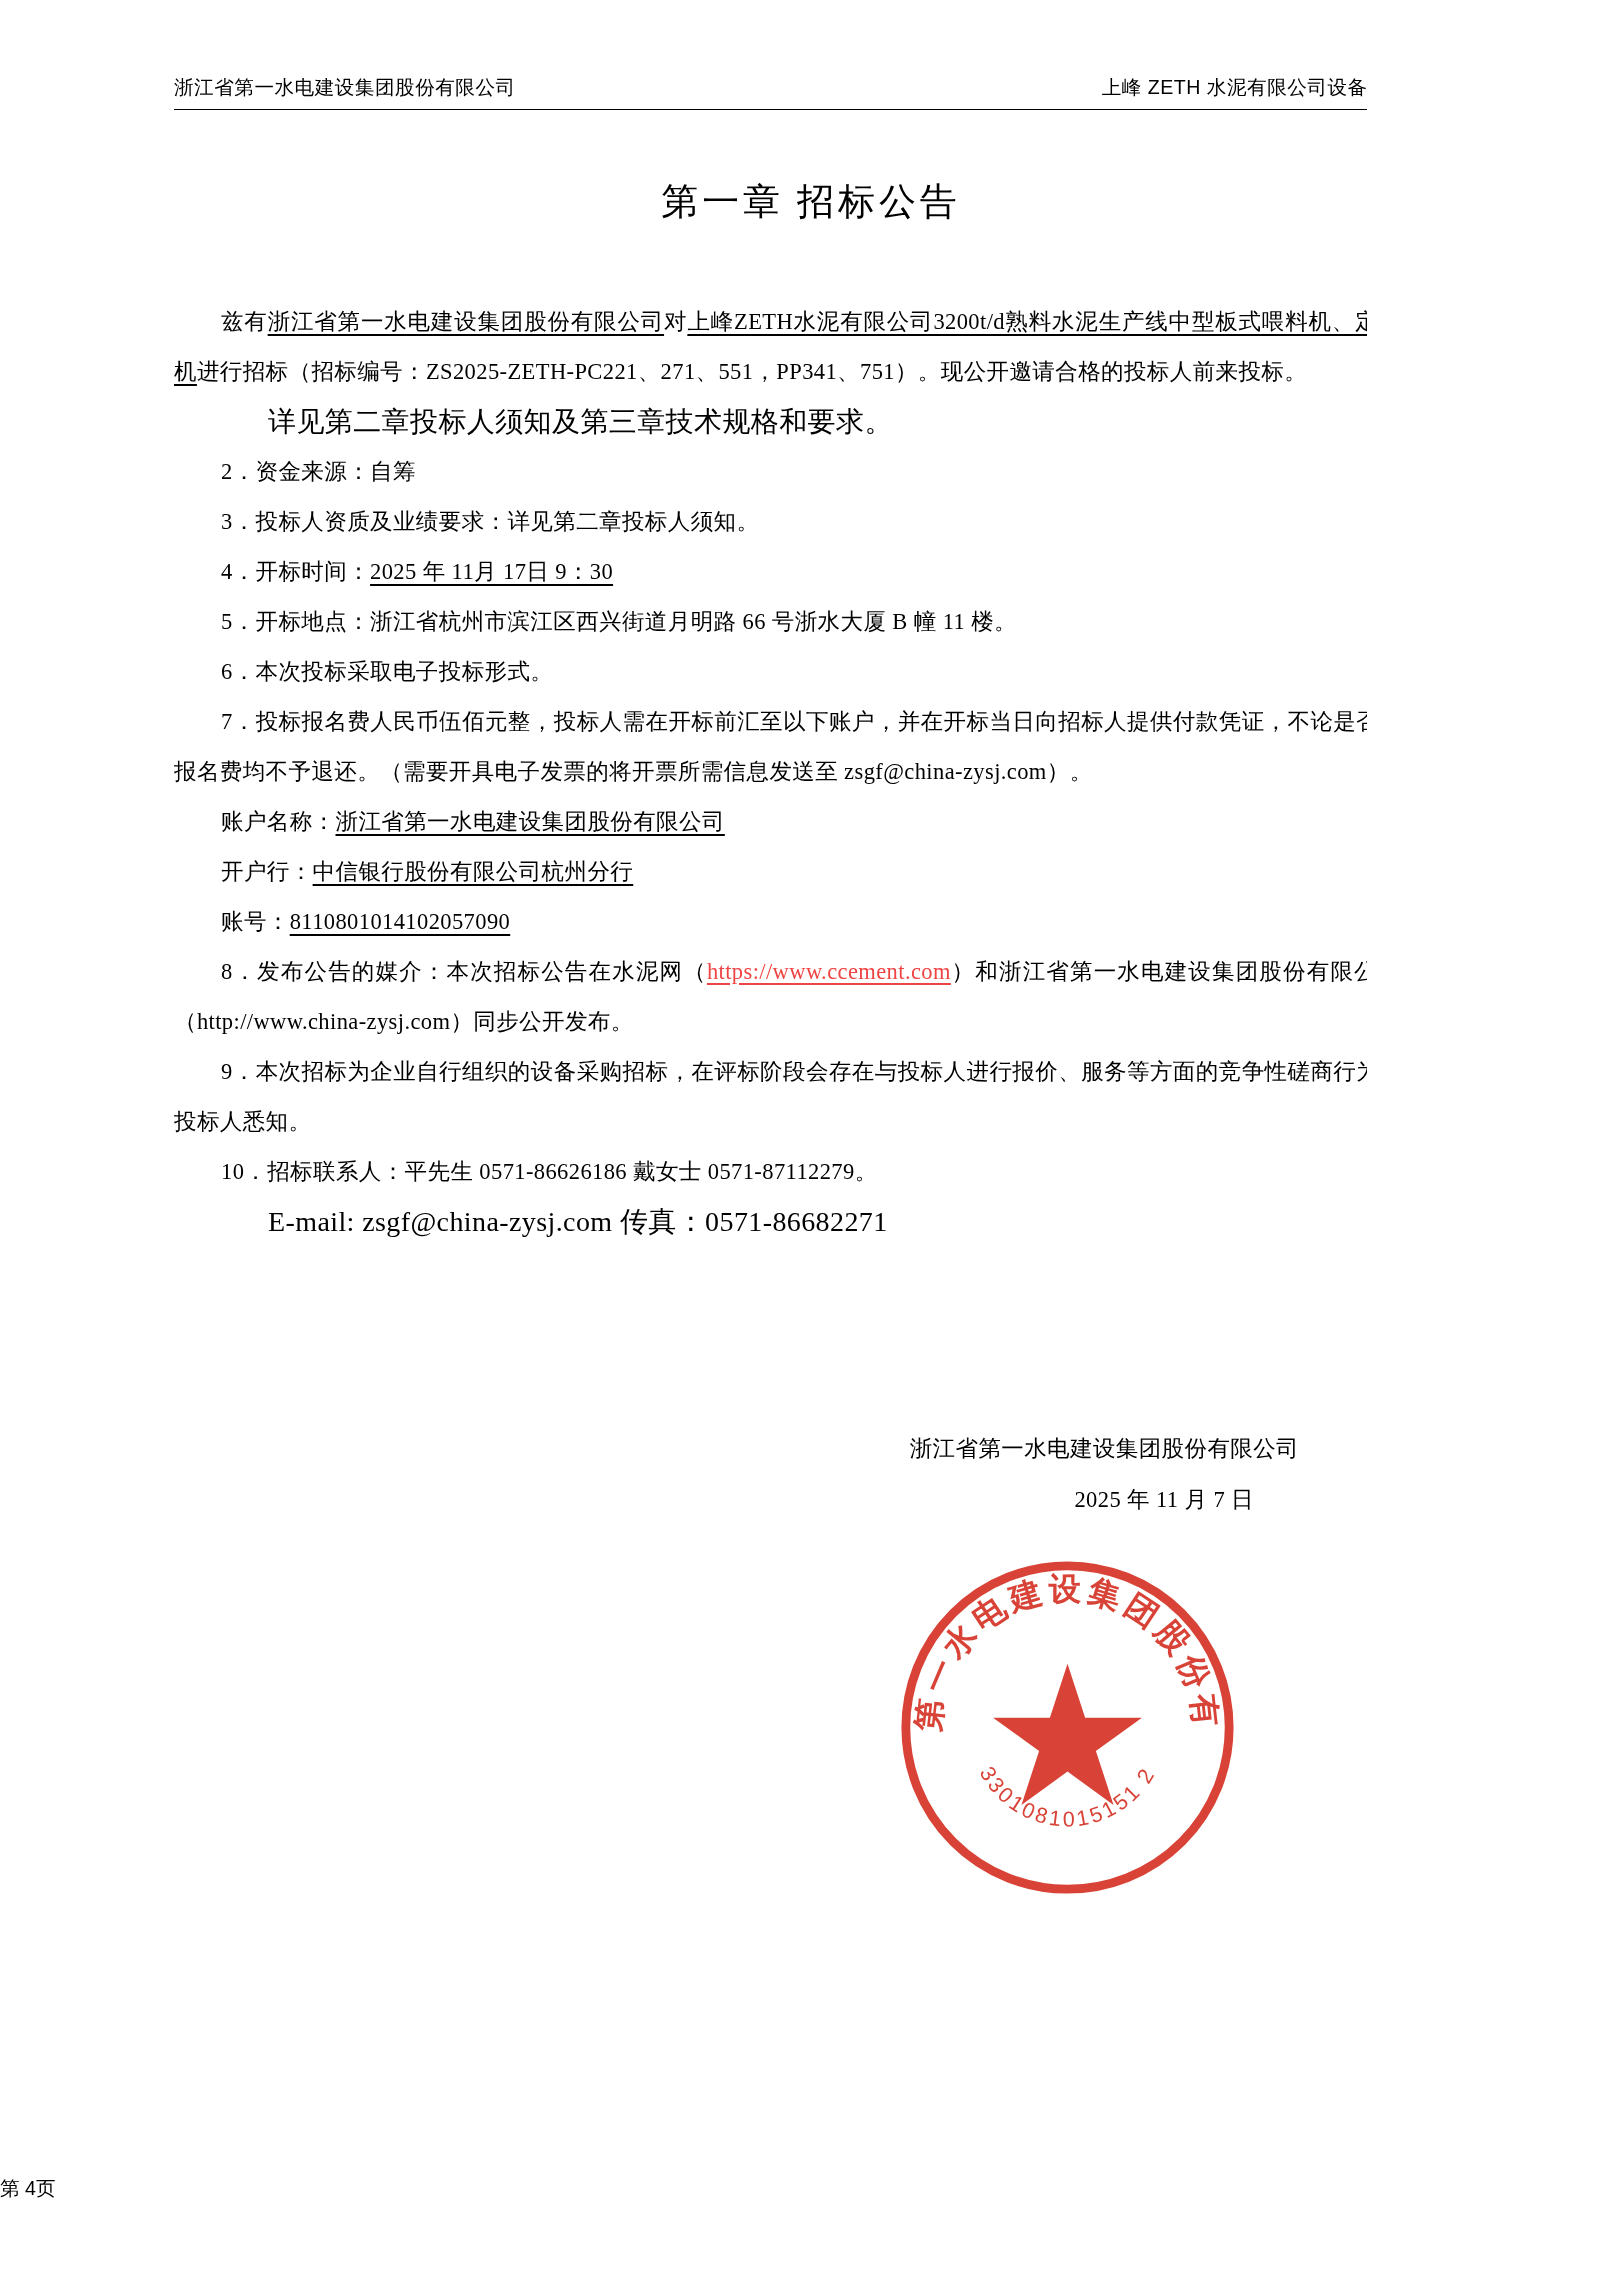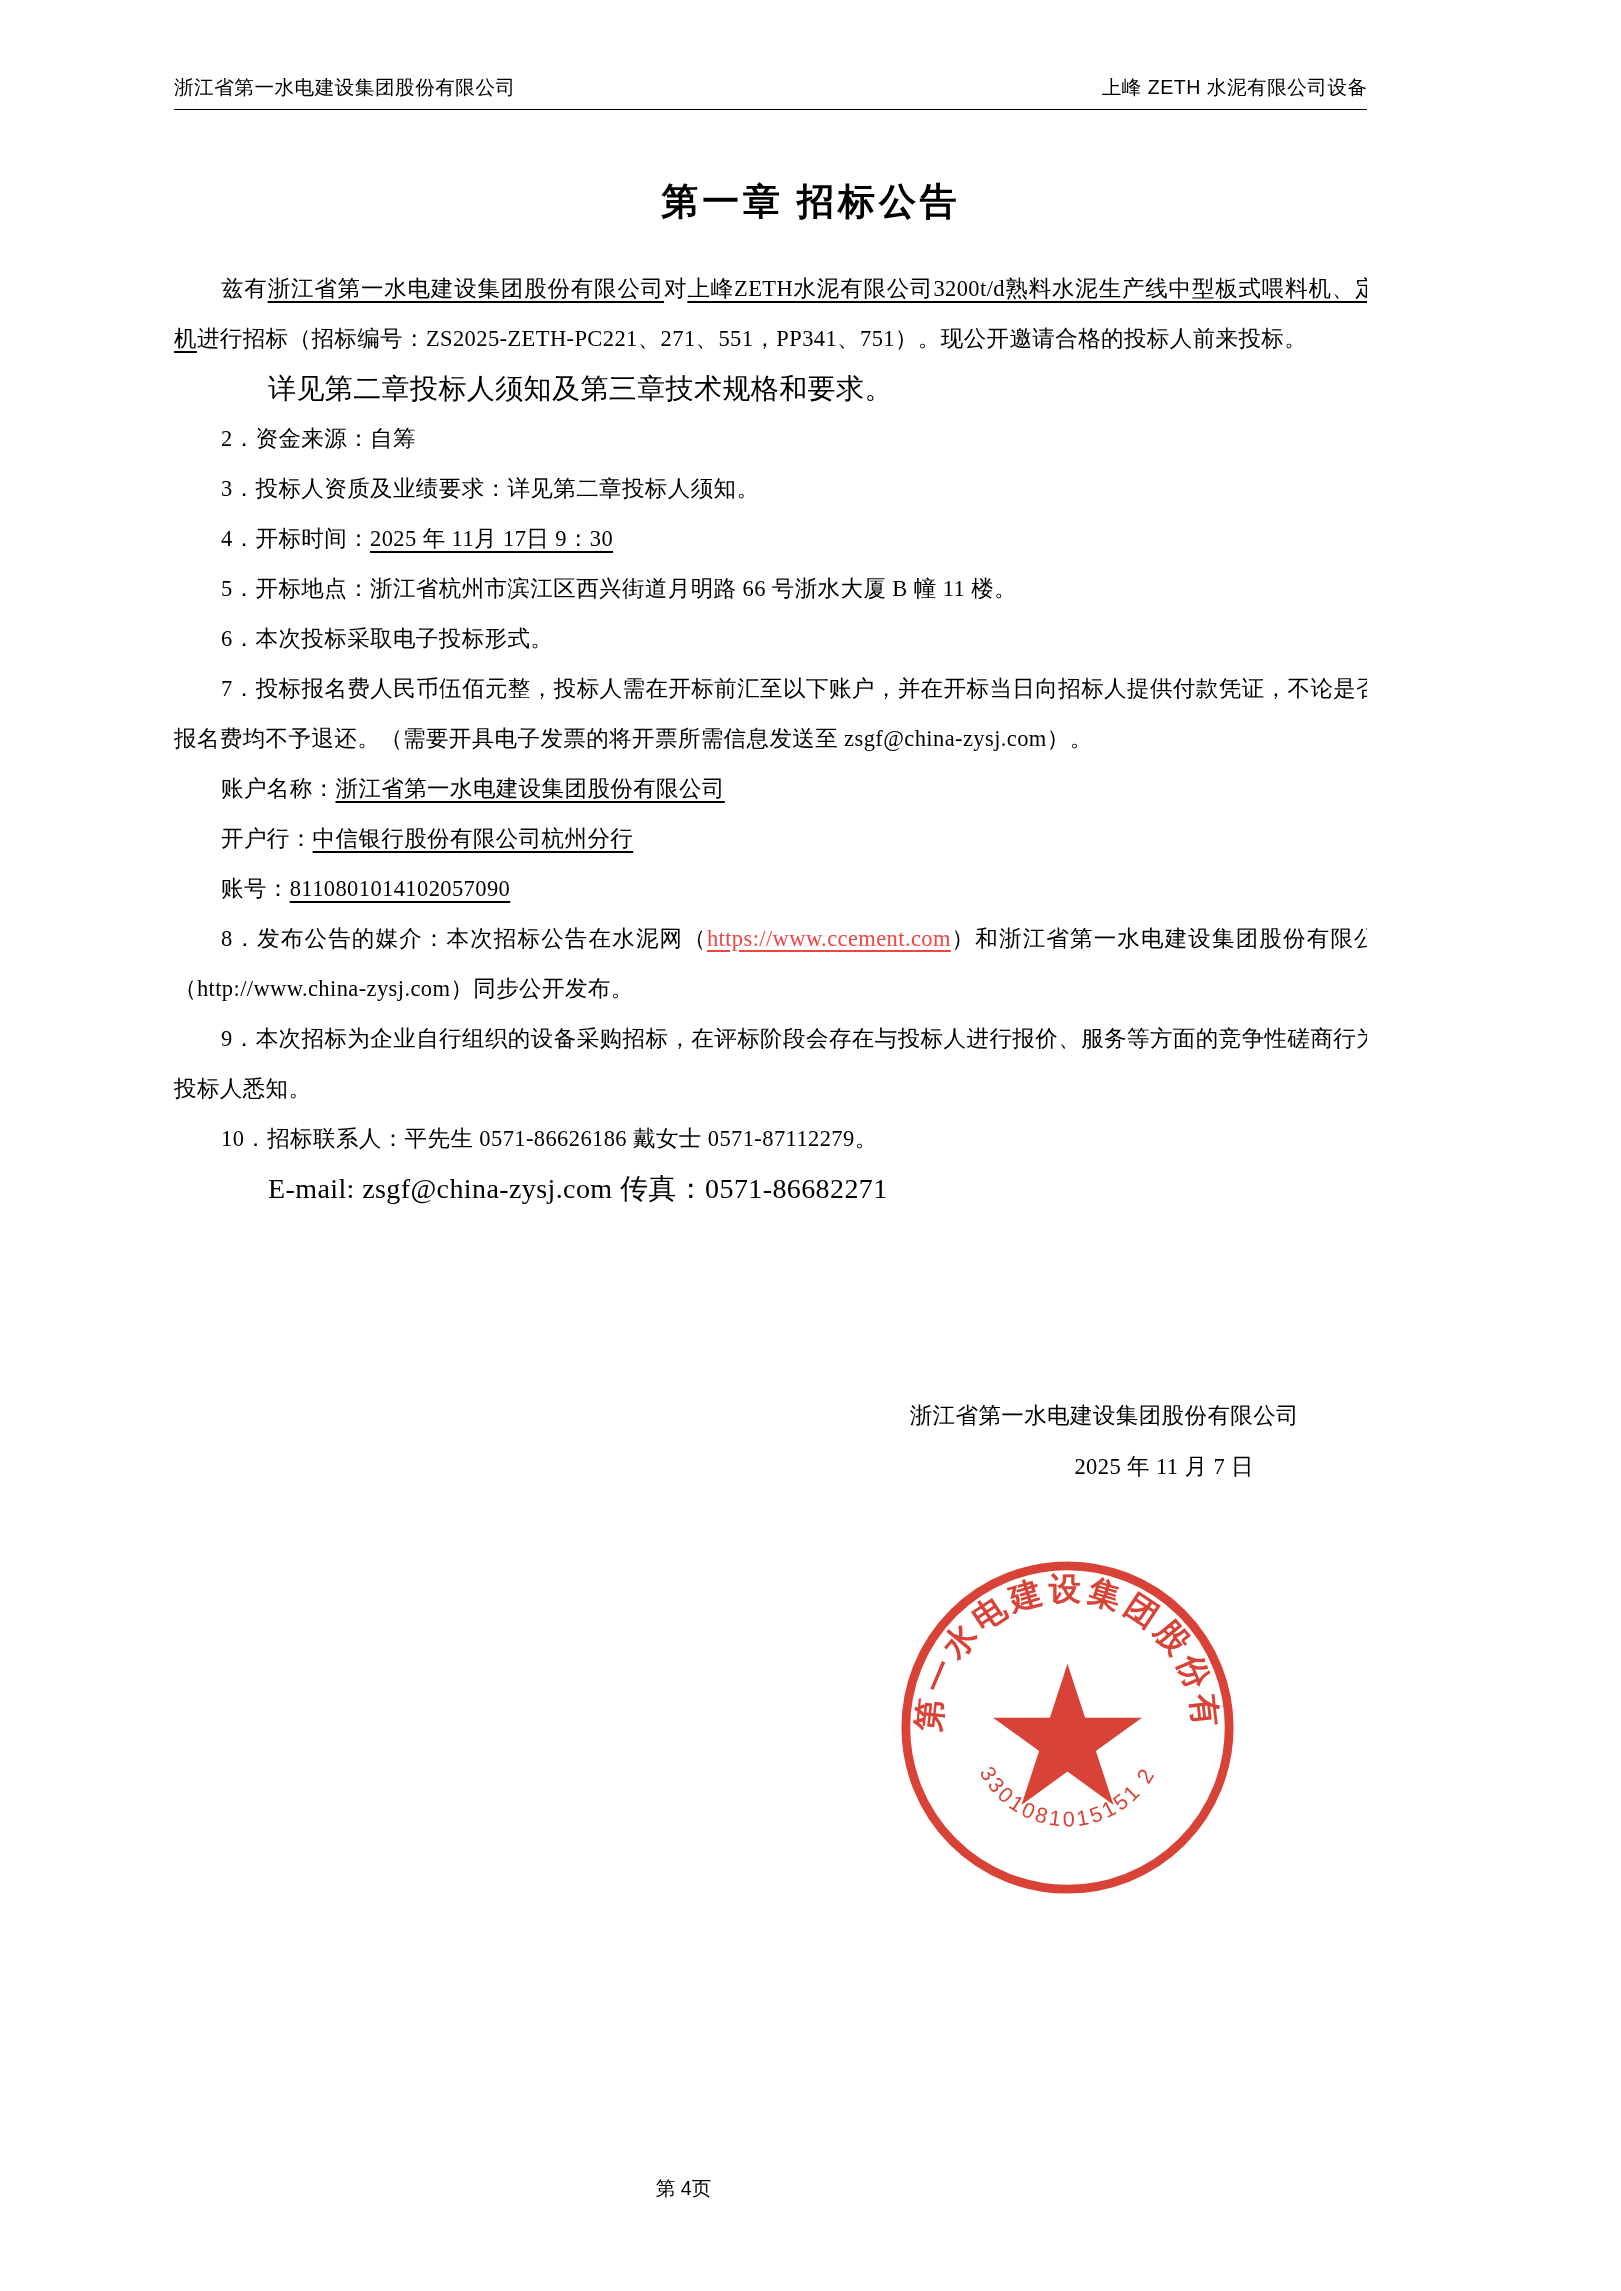--- a/index.html
+++ b/index.html
@@ -37,24 +37,24 @@
   .header-left {
     letter-spacing: 0.5px;
   }
   .header-right {
     letter-spacing: 0.5px;
   }
   
   .doc-title {
     text-align: center;
     font-size: 37px;
-    font-weight: bold;
+    font-weight: normal;
     letter-spacing: 3.9px;
     margin-top: 67px;
-    margin-bottom: 37px;
+    margin-bottom: 70px;
     font-family: "Liberation Serif", serif;
   }
   
   .para {
     font-size: 22.5px;
     line-height: 50px;
     text-align: justify;
     letter-spacing: 0.4px;
   }
   .indent2 {
@@ -116,21 +116,21 @@
     height: 339px;
     z-index: 3;
     pointer-events: none;
   }
   
   .footer {
     position: absolute;
     left: 0;
     right: 0;
     bottom: 90px;
-    text-align: center;
+    text-align: left;
     font-size: 19.6px;
     font-family: "Liberation Sans", sans-serif;
   }
 </style>
 </head>
 <body>
 
 <div class="page">
 
   <div class="content">

